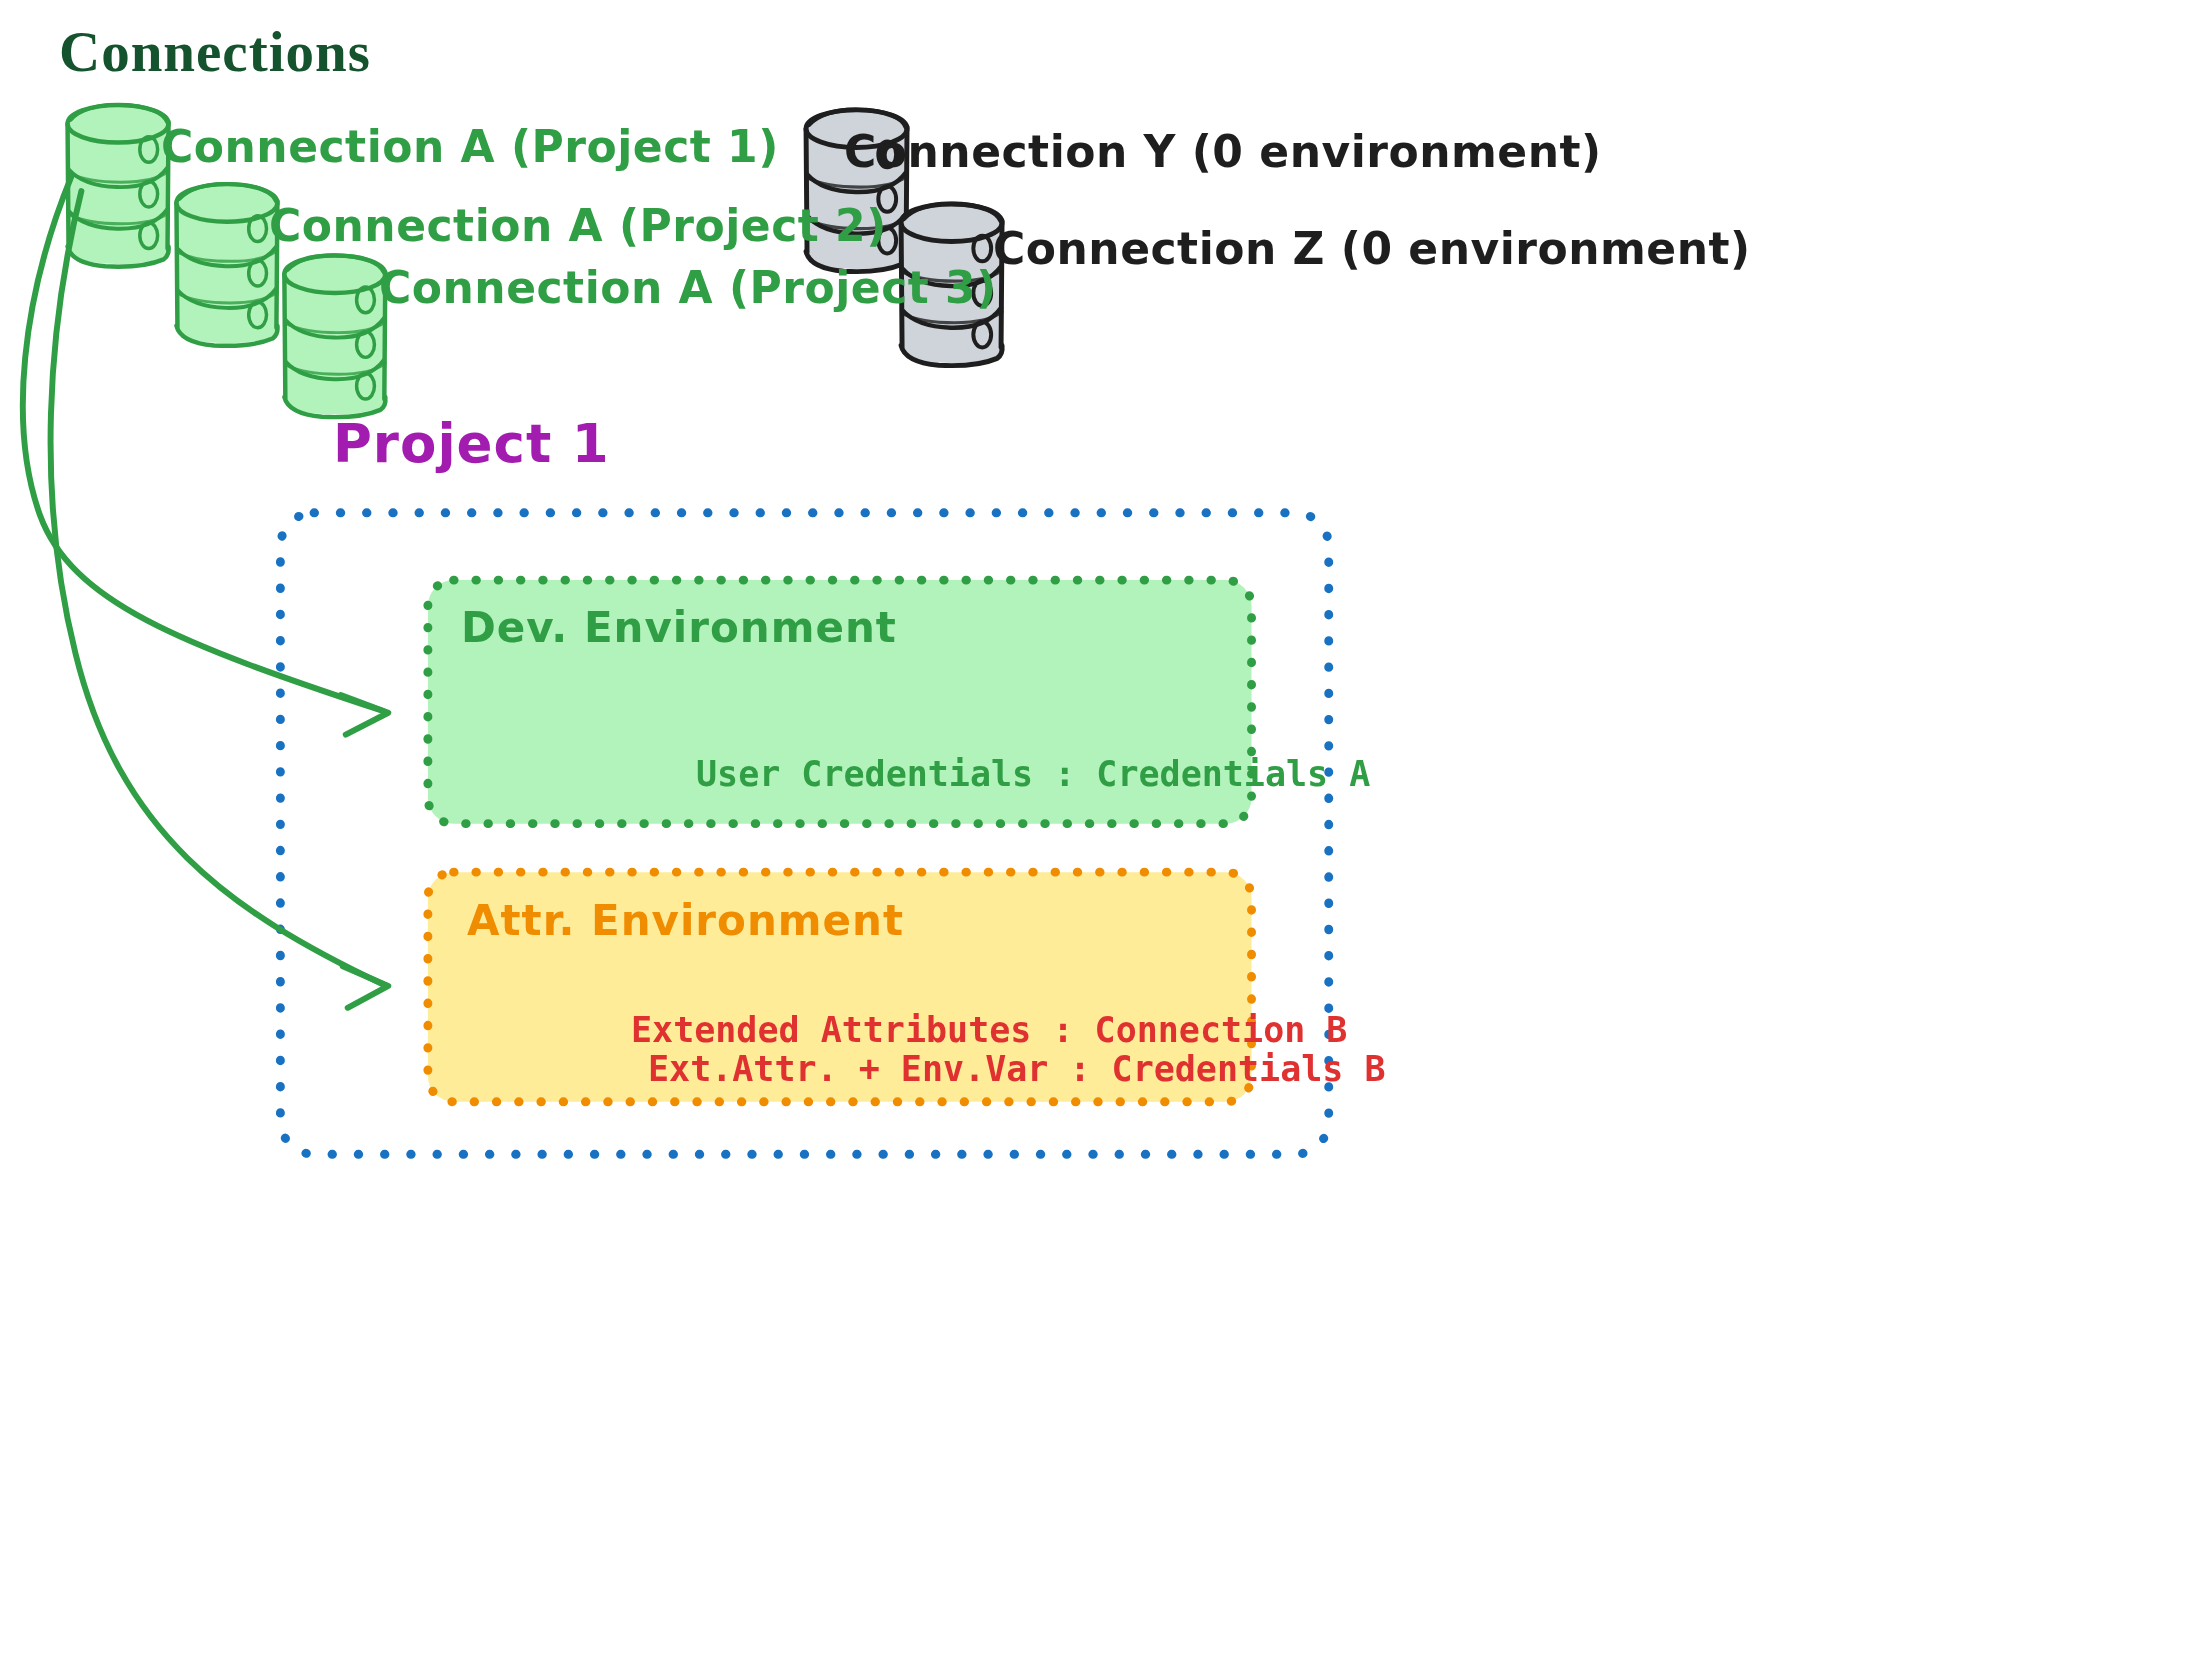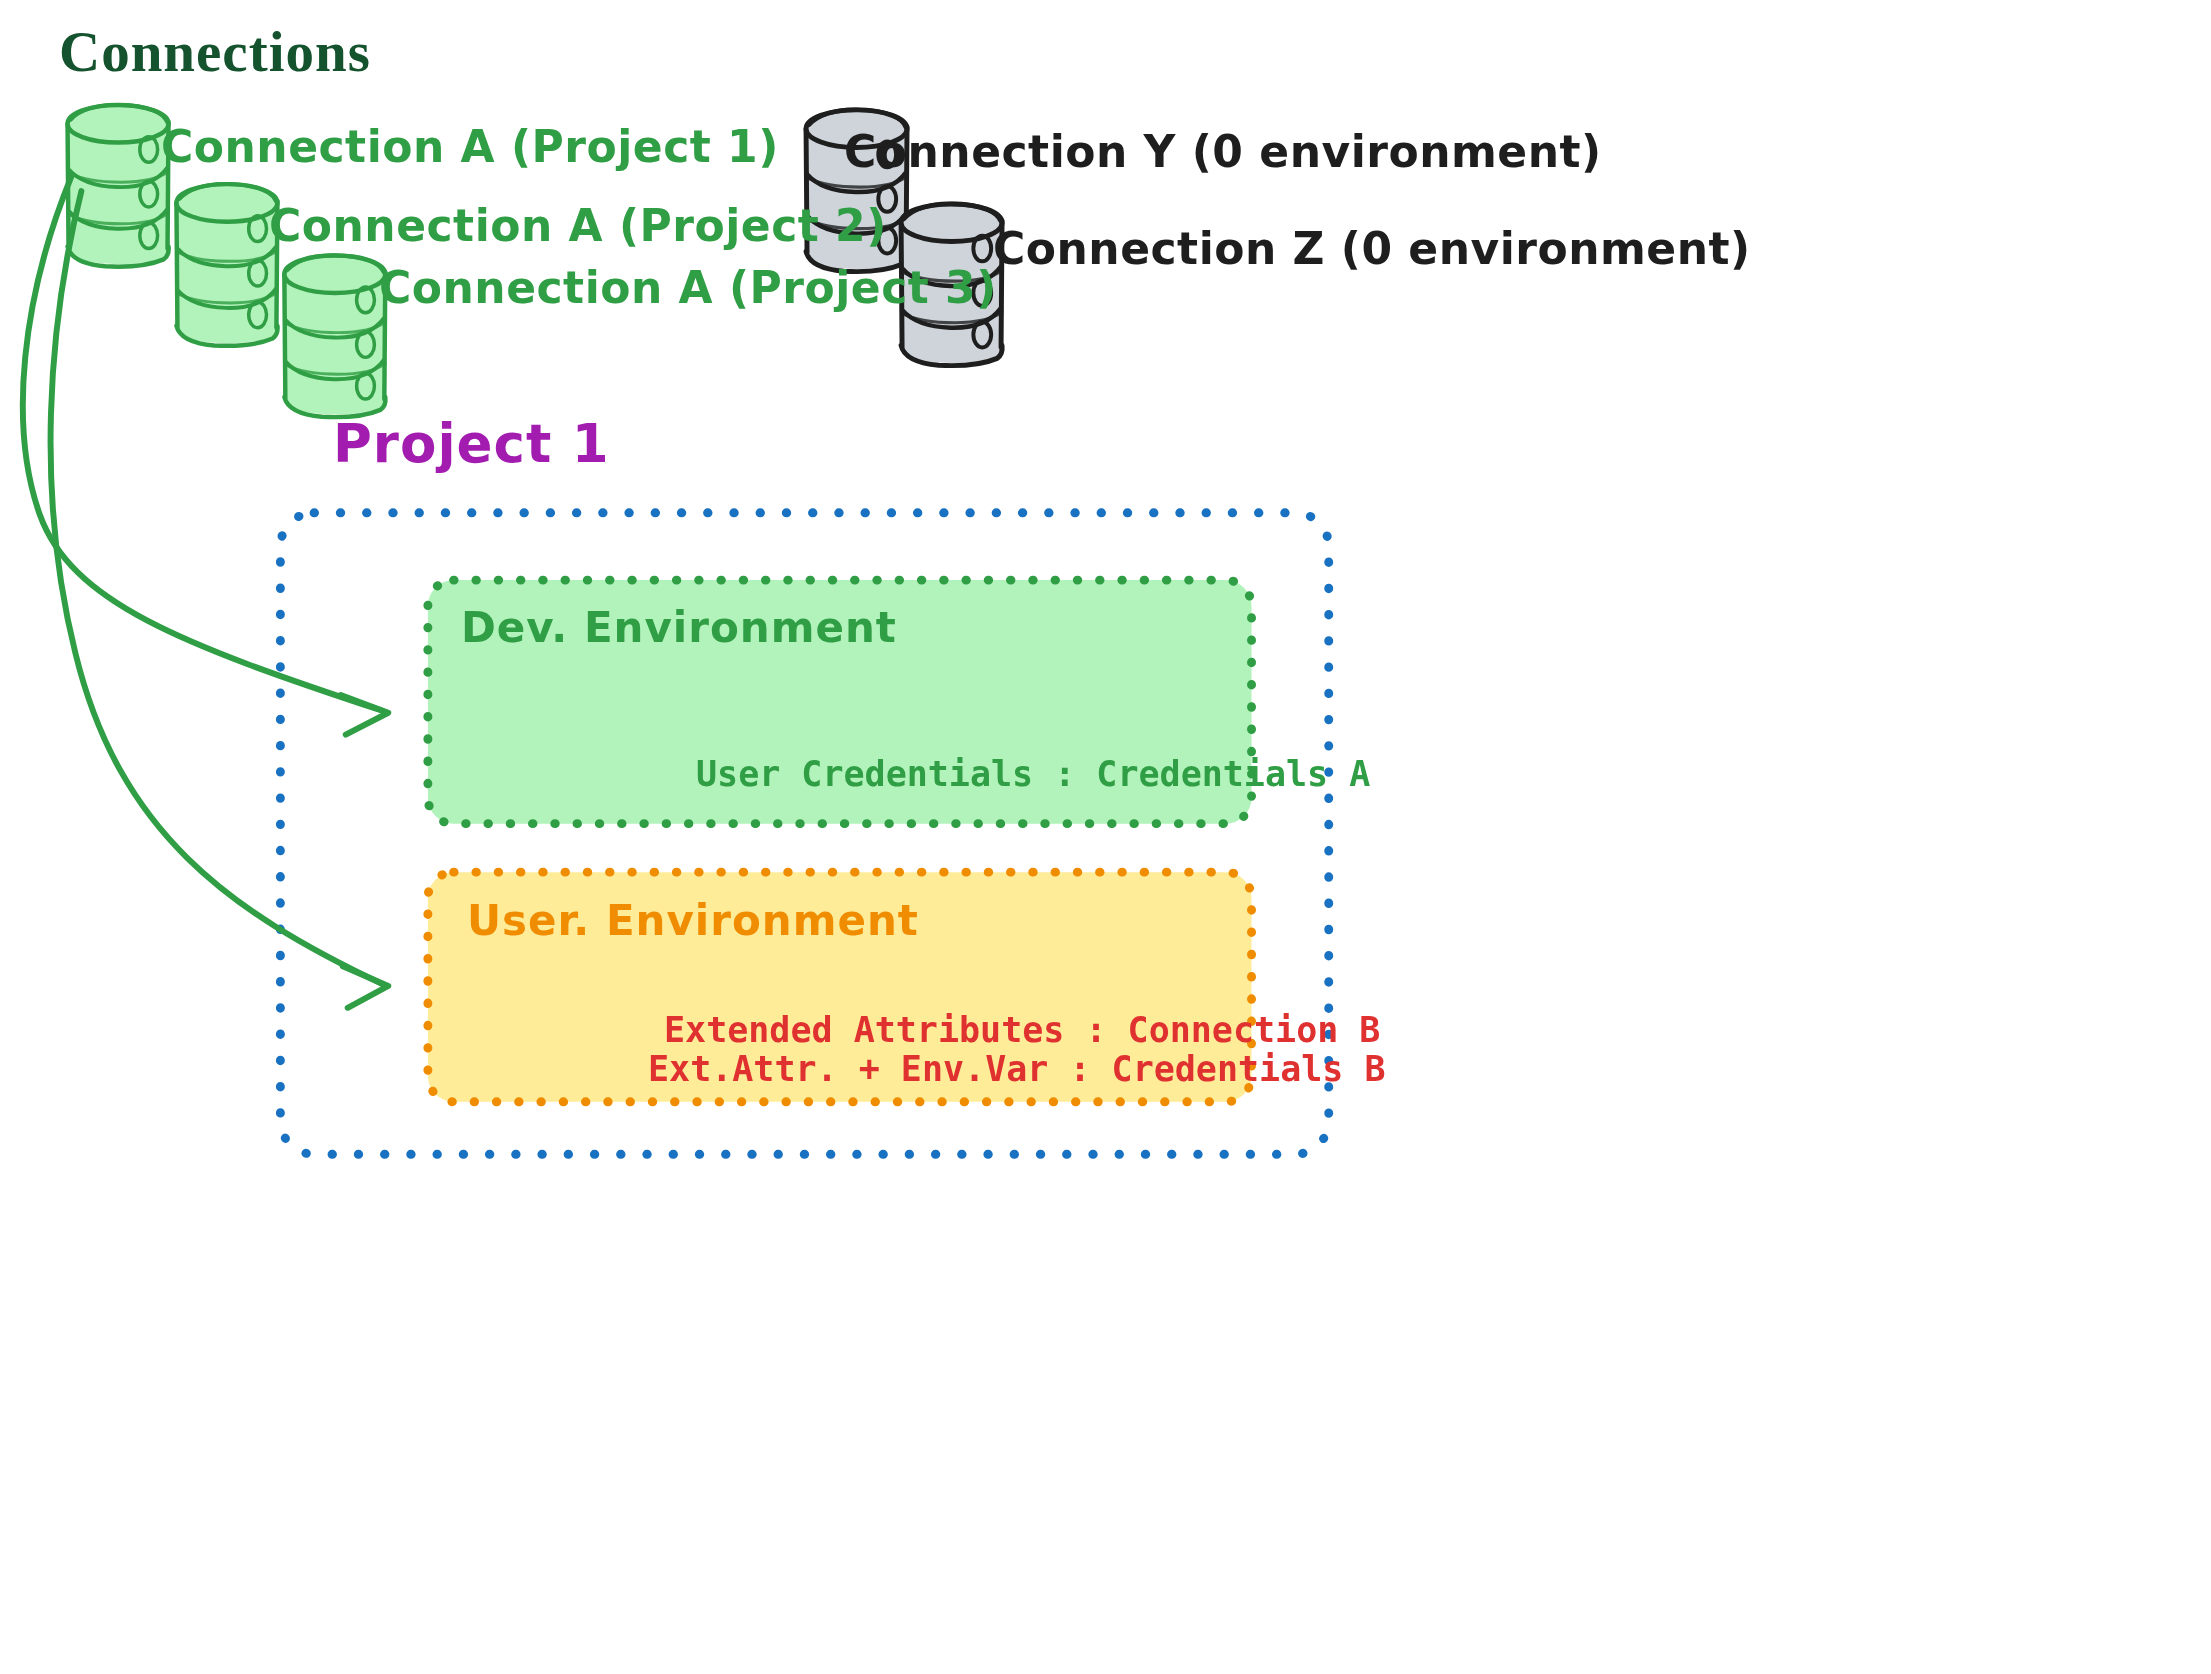--- a/index.html
+++ b/index.html
@@ -30,21 +30,21 @@
 
   #title-project{left:333px;top:416px;font-size:53px;color:#a21caf;font-weight:700;
      font-family:"DejaVu Sans",sans-serif;letter-spacing:1px;}
 
   #label-dev{left:461px;top:606px;font-size:42px;color:#2f9e44;font-weight:700;
      font-family:"DejaVu Sans",sans-serif;letter-spacing:1px;}
   #label-prod{left:467px;top:899px;font-size:42px;color:#f08c00;font-weight:700;
      font-family:"DejaVu Sans",sans-serif;letter-spacing:1px;}
 
   #dev-cred{left:696px;top:756px;font-size:35px;color:#2f9e44;}
-  #prod-line1{left:664px;top:1012px;font-size:35px;color:#e03131;}
+  #prod-line1{left:631px;top:1012px;font-size:35px;color:#e03131;}
   #prod-line2{left:648px;top:1051px;font-size:35px;color:#e03131;}
 </style>
 </head>
 <body>
 
 <div id="stage">
 
 <svg width="2212" height="1674" viewBox="0 0 2234 1691" xmlns="http://www.w3.org/2000/svg" style="position:absolute;left:0;top:0;">
 
   <defs>
@@ -129,18 +129,18 @@
 <div class="txt conn-green" id="label-a3">Connection A (Project 3)</div>
 
 <div class="txt conn-gray" id="label-y">Connection Y (0 environment)</div>
 <div class="txt conn-gray" id="label-z">Connection Z (0 environment)</div>
 
 <div class="txt hand" id="title-project">Project 1</div>
 
 <div class="txt hand" id="label-dev">Dev. Environment</div>
 <div class="txt mono" id="dev-cred">User Credentials : Credentials A</div>
 
-<div class="txt hand" id="label-prod">User. Environment</div>
+<div class="txt hand" id="label-prod">Attr. Environment</div>
 <div class="txt mono" id="prod-line1">Extended Attributes : Connection B</div>
 <div class="txt mono" id="prod-line2">Ext.Attr. + Env.Var : Credentials B</div>
 
 </div>
 
 
 </body></html>

